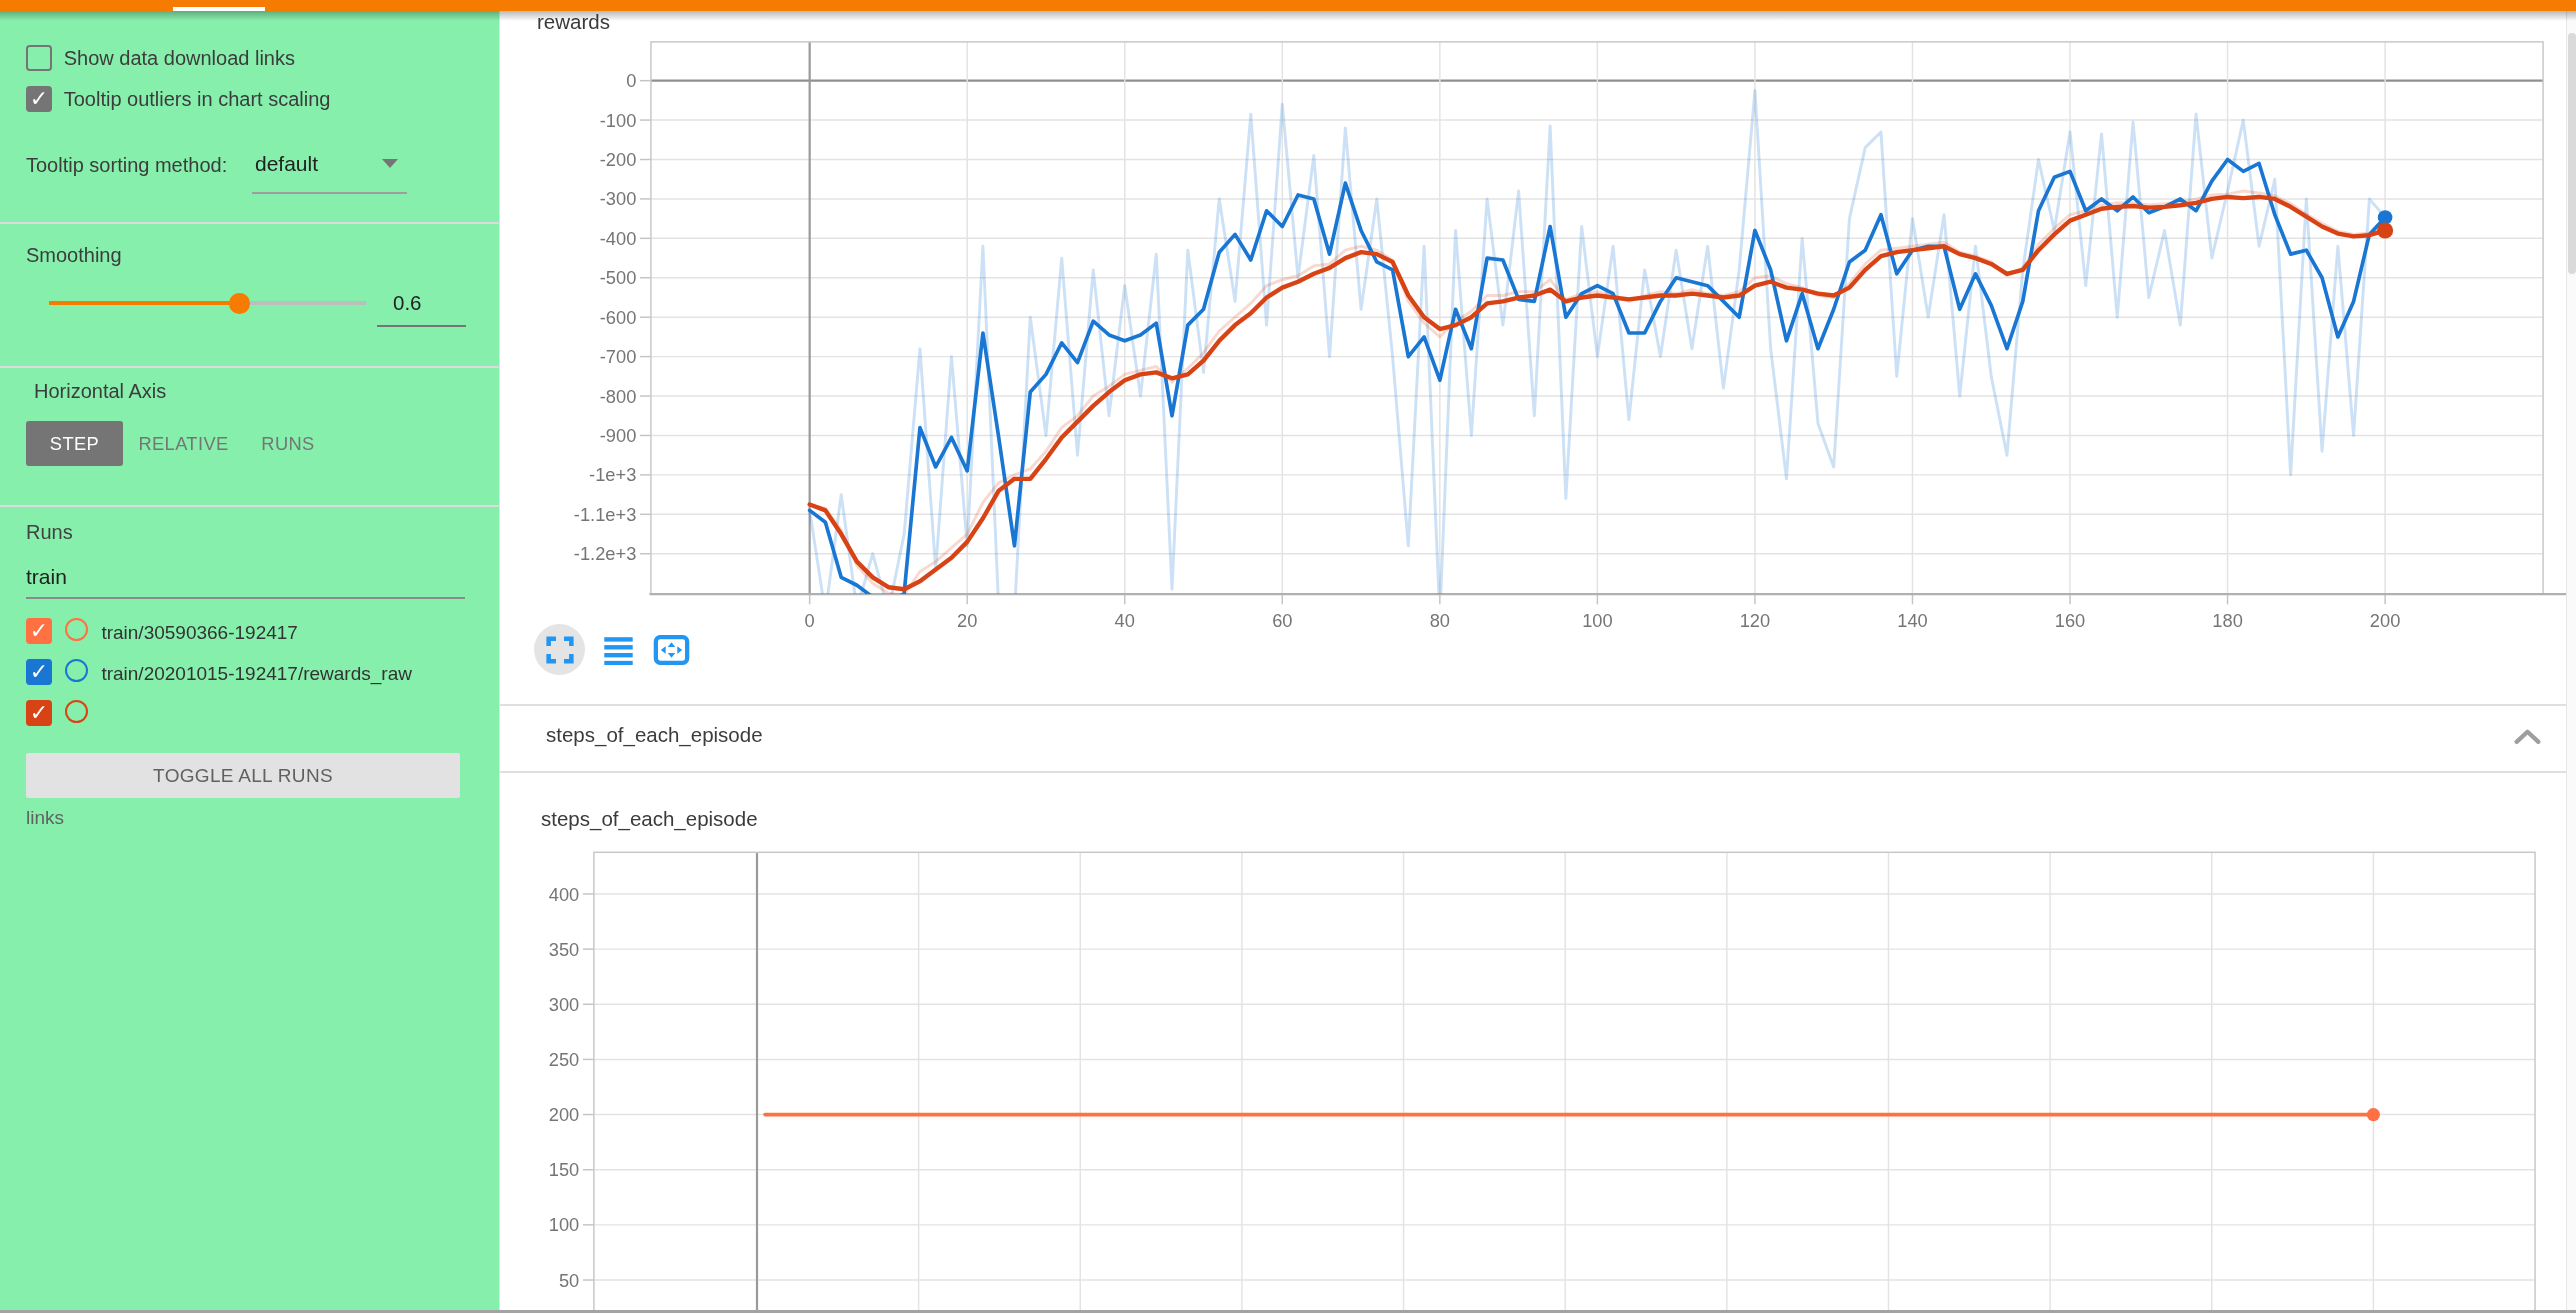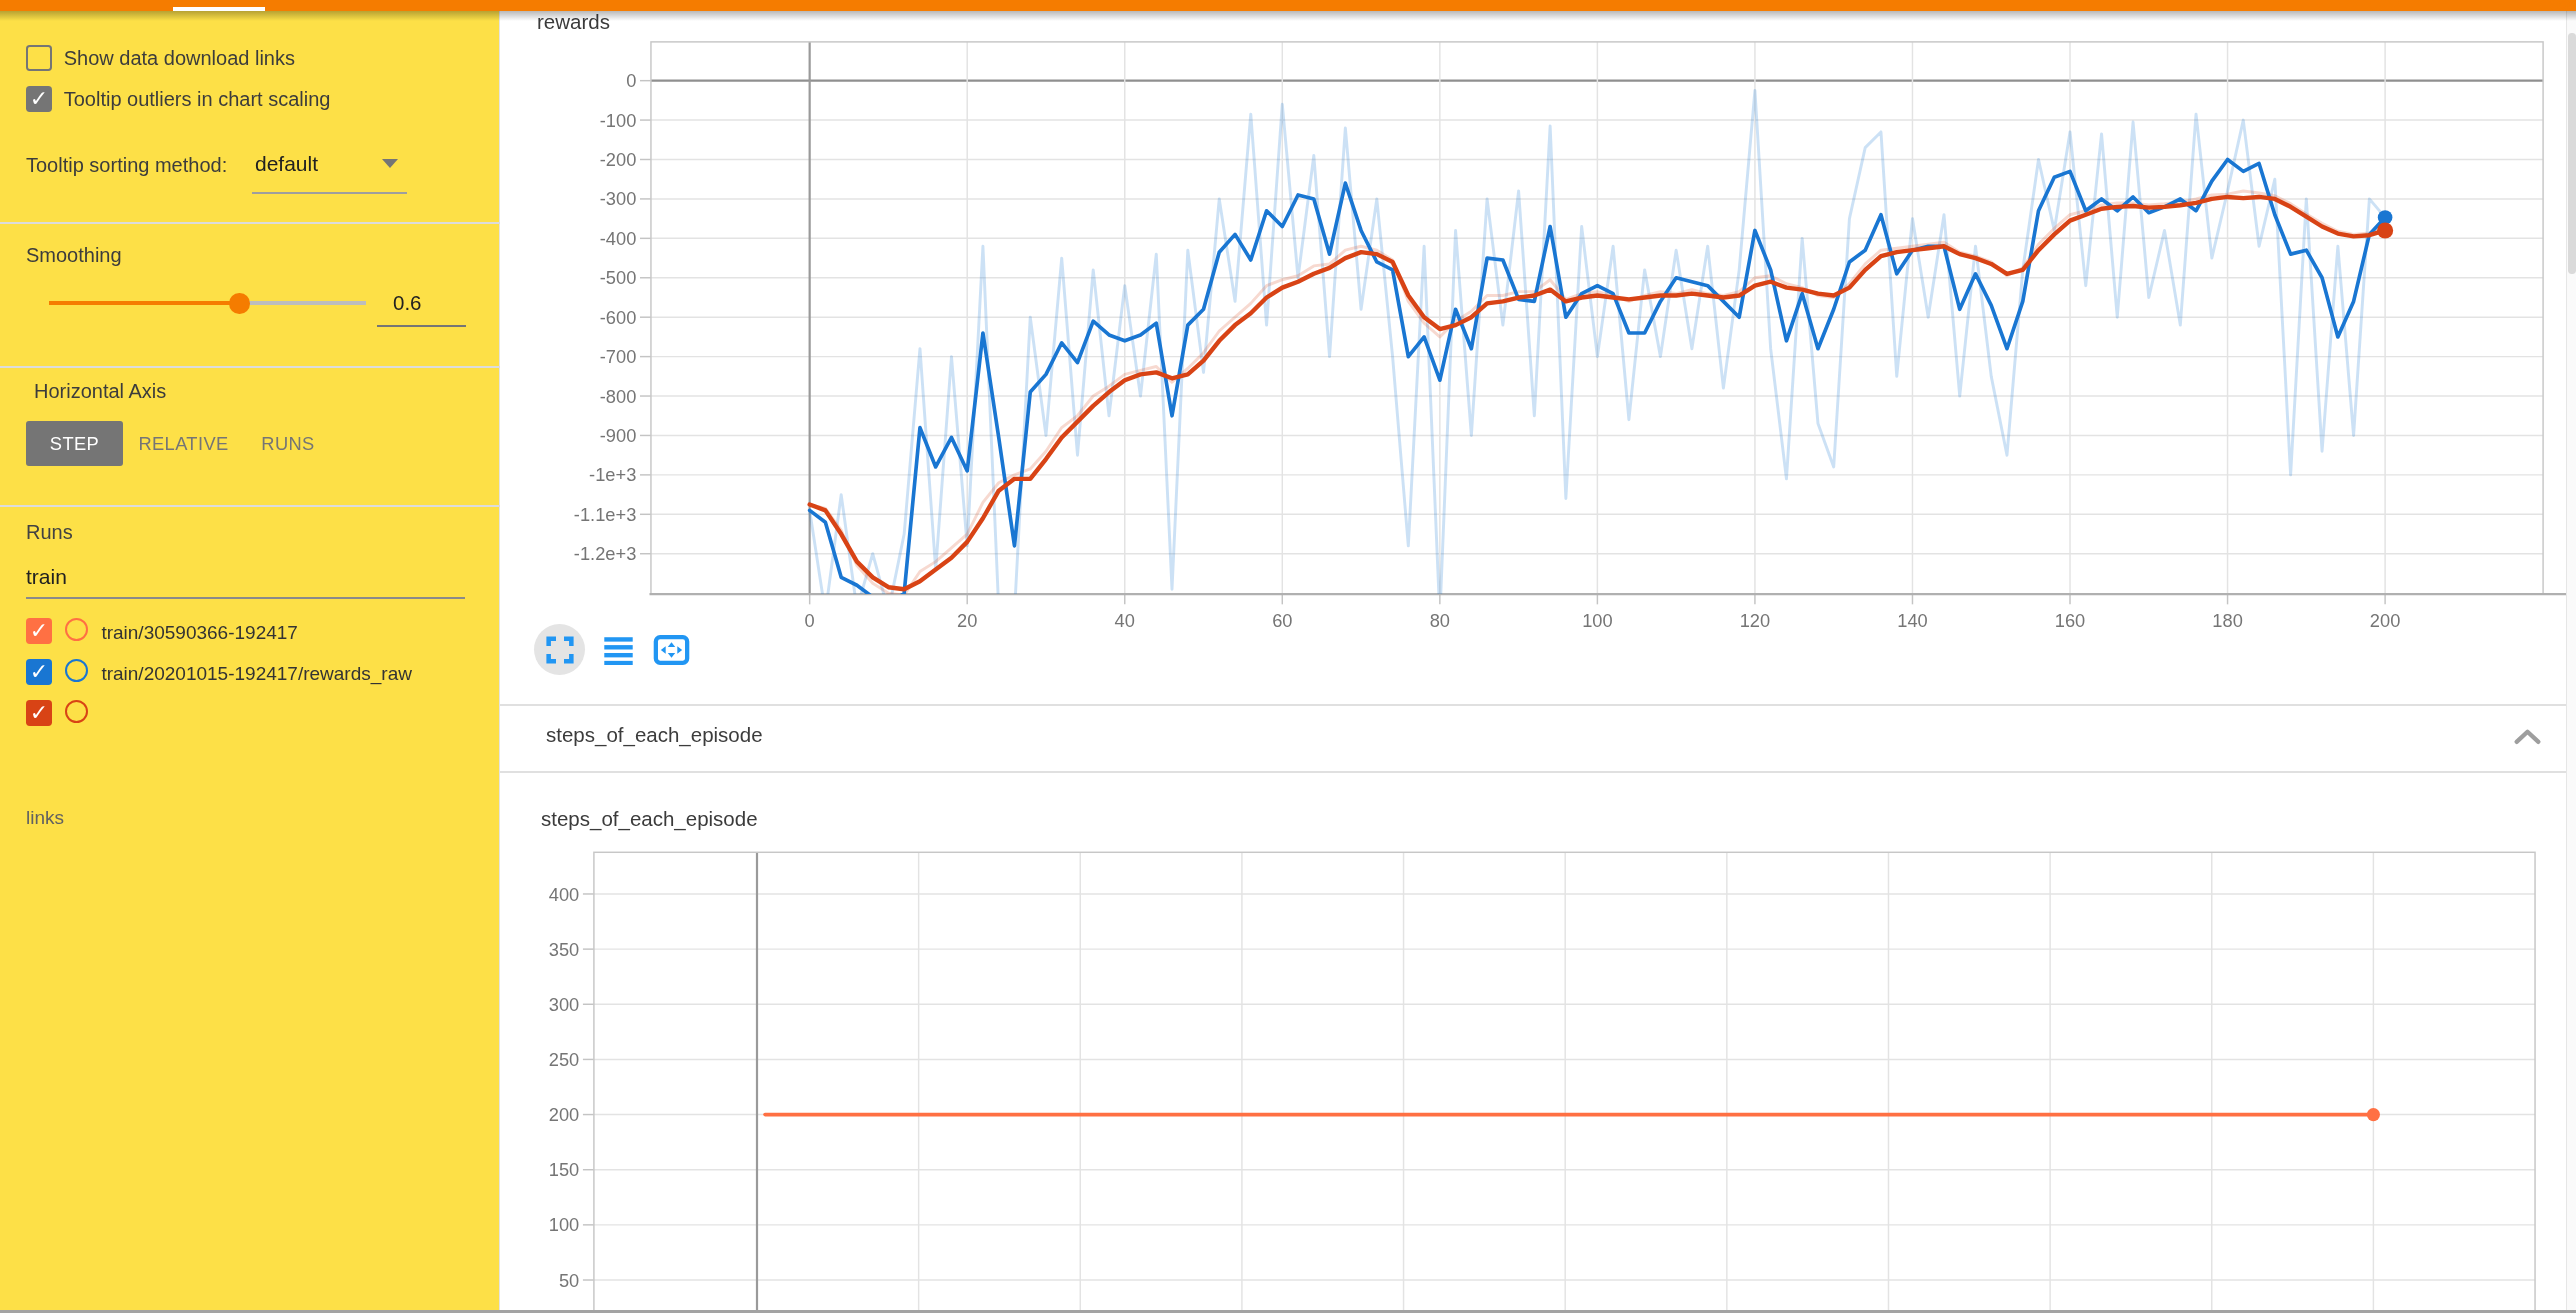--- a/index.html
+++ b/index.html
@@ -7,21 +7,21 @@
               font-family:"Liberation Sans","DejaVu Sans",sans-serif; }
   .page { position:relative; width:2576px; height:1314px; background:#fff; }
 
   
   .appbar { position:absolute; left:0; top:0; width:2576px; height:11px; z-index:6; }
   .tab-indicator { position:absolute; left:173px; top:7.3px; width:92px; height:3.7px; background:#fff; }
   .appbar-shadow { position:absolute; left:0; top:11px; width:2576px; height:10.2px; z-index:5;
                    background:linear-gradient(to bottom, rgba(0,0,0,0.28), rgba(0,0,0,0)); pointer-events:none; }
 
   
-  .sidebar { position:absolute; left:0; top:11px; width:500px; height:1303px; background:#fde047;
+  .sidebar { position:absolute; left:0; top:11px; width:500px; height:1303px; background:#86efac;
              border-right:1.5px solid #e3e3e3; z-index:3; color:#3c3c3c; }
   .sb-abs { position:absolute; }
   .cb-row { display:flex; align-items:center; gap:11.7px; left:26px; }
   .checkbox { width:26px; height:26px; border-radius:3.7px; flex:0 0 26px; position:relative; }
   .checkbox.unchecked { background:transparent; border:2.9px solid #757575; }
   .checkbox.checked { color:#fff; font-size:22px; font-weight:bold; text-align:center; line-height:26px; }
   .cb-label { font-size:20px; color:#3c3c3c; }
   .row-label { font-size:20px; color:#3c3c3c; }
   .divider { position:absolute; left:0; width:500px; height:1.5px; background:#dcdcdc; }
   .select-value { font-size:21px; color:#212121; }
@@ -128,20 +128,21 @@
       <div class="run-label" style="margin-top:1.5px;">train/20201015-192417/rewards_raw</div>
     </div>
 
     <div class="sb-abs run-row" style="top:689px;">
       <div class="checkbox checked" style="background:#d84315;">
         <span>✓</span>
       </div>
       <div class="radio" style="border-color:#d84315;"></div>
     </div>
 
+    <div class="toggle-btn" style="top:742px;">TOGGLE ALL RUNS</div>
     <div class="logs" style="top:796px;">links</div>
   </div>
 
   <div class="chart-title" style="left:537px; top:10.2px;">rewards</div>
 
   <svg id="charts-svg" class="chart-svg" width="2576" height="1314" viewBox="0 0 3522 1796">
       <defs>
         <clipPath id="clip0">
           <rect x="890" y="57" width="2587" height="755"></rect>
         </clipPath>

